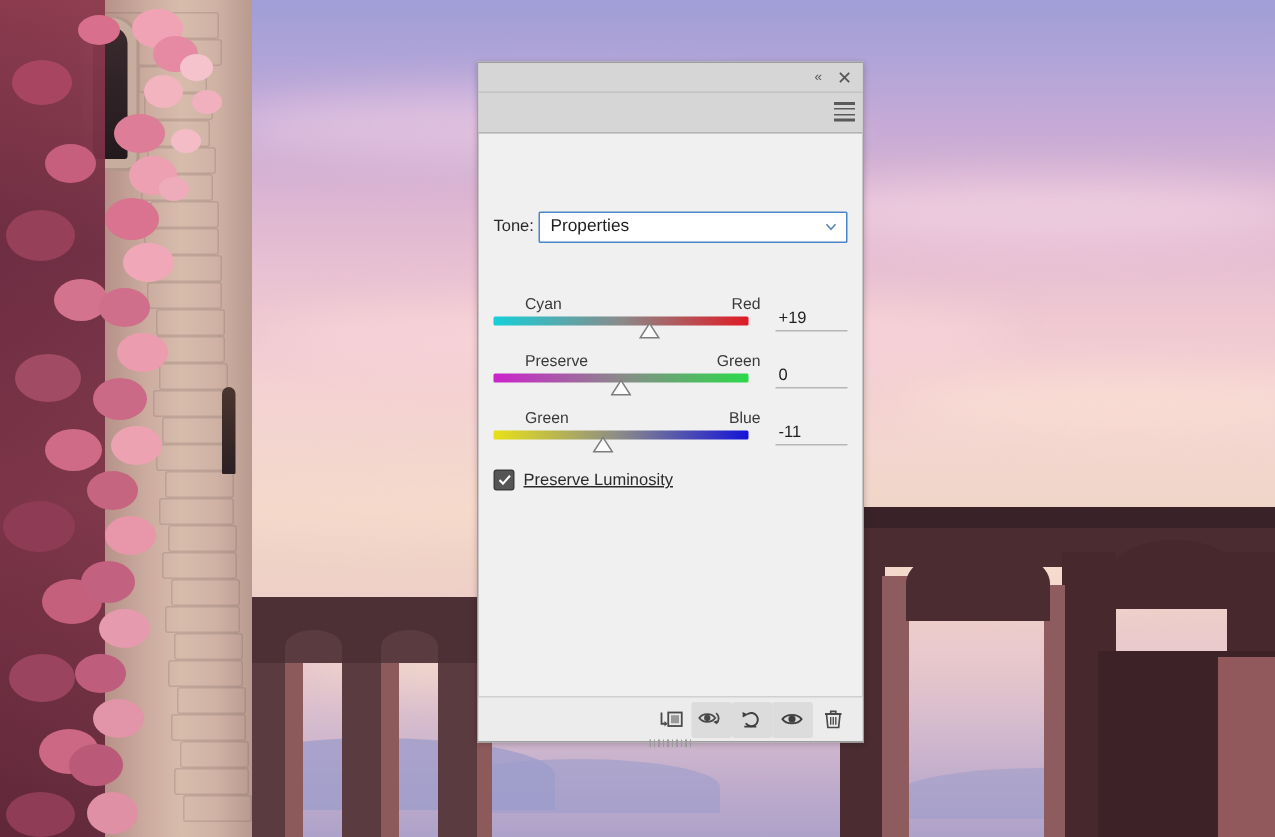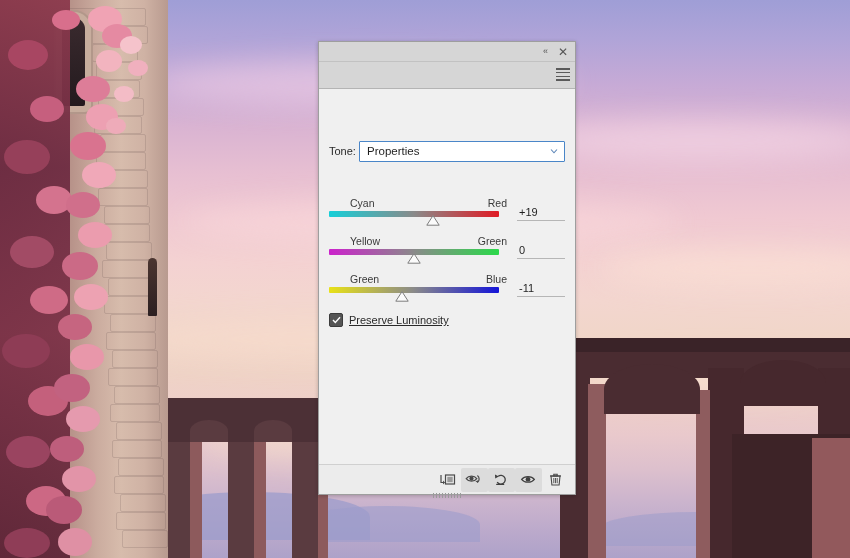--- a/index.html
+++ b/index.html
@@ -378,21 +378,21 @@
         <div class="thumb" style="left:97px;">
           <svg width="14" height="11" viewBox="0 0 14 11">
             <path d="M7 0.6 L13.2 10.2 L0.8 10.2 Z" fill="#fbfbfb" stroke="#7d7d7d" stroke-width="1"></path>
           </svg>
         </div>
         <div class="valbox">+19</div>
       </div>
 
       <div class="slider-group" style="top:146px;">
         <div class="sg-labels">
-          <span class="l">Yellow</span>
+          <span class="l">Preserve</span>
           <span class="r">Green</span>
         </div>
         <div class="track" style="background:linear-gradient(to right,#cc22cc 0%,#8a8a8a 50%,#2bd94a 100%);"></div>
         <div class="thumb" style="left:78px;">
           <svg width="14" height="11" viewBox="0 0 14 11">
             <path d="M7 0.6 L13.2 10.2 L0.8 10.2 Z" fill="#fbfbfb" stroke="#7d7d7d" stroke-width="1"></path>
           </svg>
         </div>
         <div class="valbox">0</div>
       </div>

